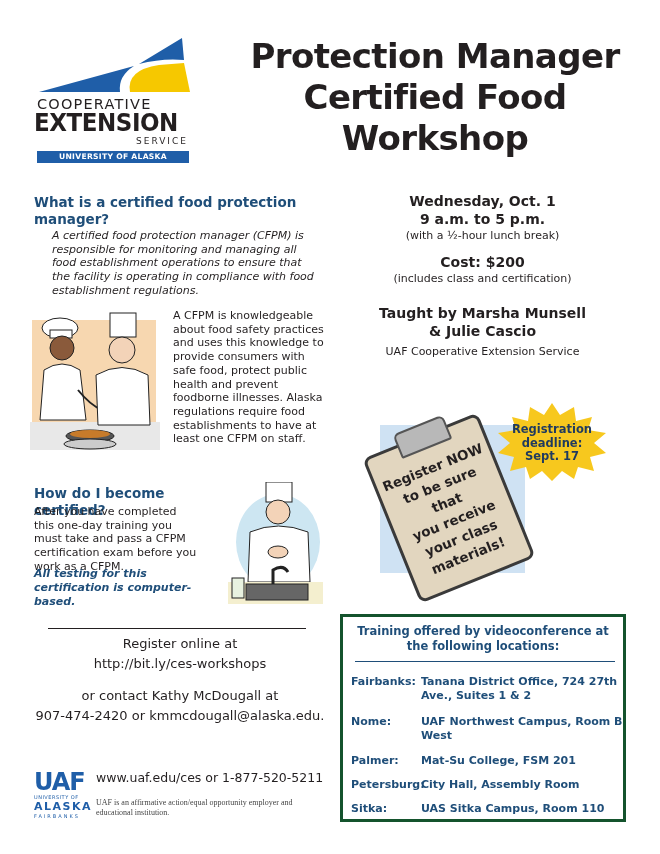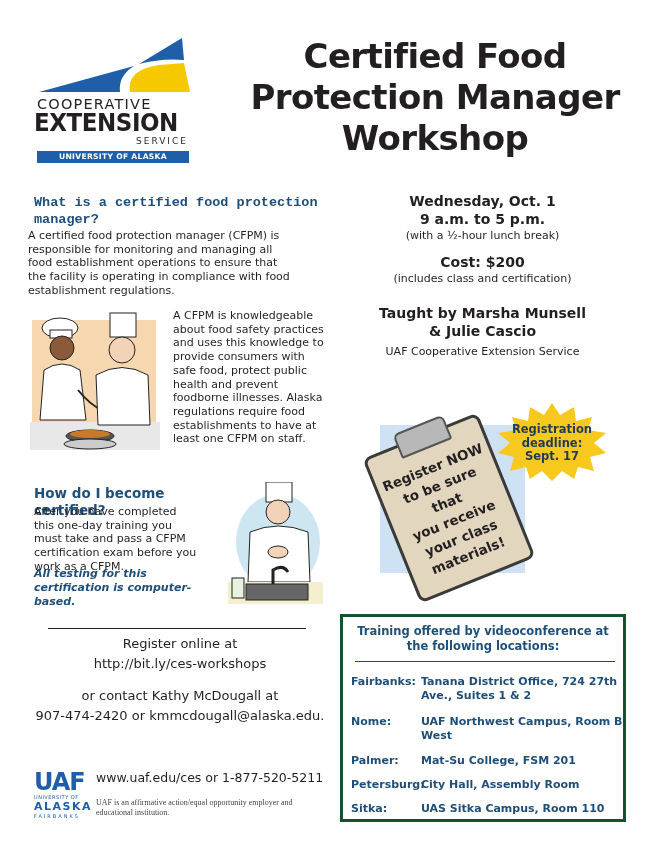--- a/index.html
+++ b/index.html
@@ -13,22 +13,22 @@
   .logo-word2 { position:absolute; left:0px; top:74px; font-size:25px; font-weight:bold; letter-spacing:-0.5px; color:#231f20; font-family:"DejaVu Sans", sans-serif; transform:scaleX(0.92); transform-origin:left; }
   .logo-word3 { position:absolute; right:6px; top:102px; font-size:9px; letter-spacing:2px; color:#231f20;margin-left:20px; }
   .logo-bar { position:absolute; left:3px; top:117px; width:152px; height:12px; background:#1f5ea8; color:#fff; font-size:7.6px; font-weight:bold; text-align:center; line-height:12px; letter-spacing:0.3px; }
 
   
   #title { left:225px; top:36px; width:420px; text-align:center; font-size:34px; font-weight:bold; line-height:41px; color:#231f20; font-family:"DejaVu Sans", sans-serif; letter-spacing:-0.6px; }
 
   
   .heading { color:#1f4e79; font-weight:bold; font-size:13.5px; line-height:17px; }
   .body { font-size:11px; line-height:13.7px; color:#231f20; }
-  #q1 { left:34px; top:194px; width:290px;font-family:Liberation Mono, monospace; }
-  #p1 { left:28px; top:229px; width:270px; }
+  #q1 { left:34px; top:194px; width:290px; }
+  #p1 { left:52px; top:229px; width:270px;font-style:italic; }
   #p2 { left:173px; top:309px; width:152px; }
   #q2 { left:34px; top:485px; width:200px; }
   #p3 { left:34px; top:505px; width:166px; }
   #p4 { left:34px; top:567px; width:170px; font-style:italic; font-weight:bold; color:#1f4e79; font-size:11px; line-height:14px; }
 
   
   #chefs1 { left:30px; top:310px; width:130px; height:145px; }
   #chef2 { left:228px; top:482px; width:95px; height:125px; }
 
   
@@ -67,22 +67,22 @@
     <path d="M96,58 Q92,36 125,31 L150,29 L156,58 Z" fill="#f6c800"></path>
     <path d="M105,30 L148,4 L150,26 Q128,24 105,30 Z" fill="#1f5ea8"></path>
   </svg>
   <div class="logo-word1">COOPERATIVE</div>
   <div class="logo-word2">EXTENSION</div>
   <div class="logo-word3">SERVICE</div>
   <div class="logo-bar">UNIVERSITY OF ALASKA FAIRBANKS</div>
 </div>
 
 <div id="title" class="abs">
+  <div>Protection Manager</div>
   <div>Certified Food</div>
-  <div>Protection Manager</div>
   <div>Workshop</div>
 </div>
 
 <div id="q1" class="abs heading">What is a certified food protection manager?</div>
 <div id="p1" class="abs body">A certified food protection manager (CFPM) is responsible for monitoring and managing all food establishment operations to ensure that the facility is operating in compliance with food establishment regulations.</div>
 
 <div id="chefs1" class="abs">
   <svg width="130" height="145" viewBox="0 0 130 145">
     <rect x="2" y="10" width="124" height="105" fill="#f7d7b0"></rect>
     <rect x="0" y="112" width="130" height="28" fill="#e8e8e8"></rect>

